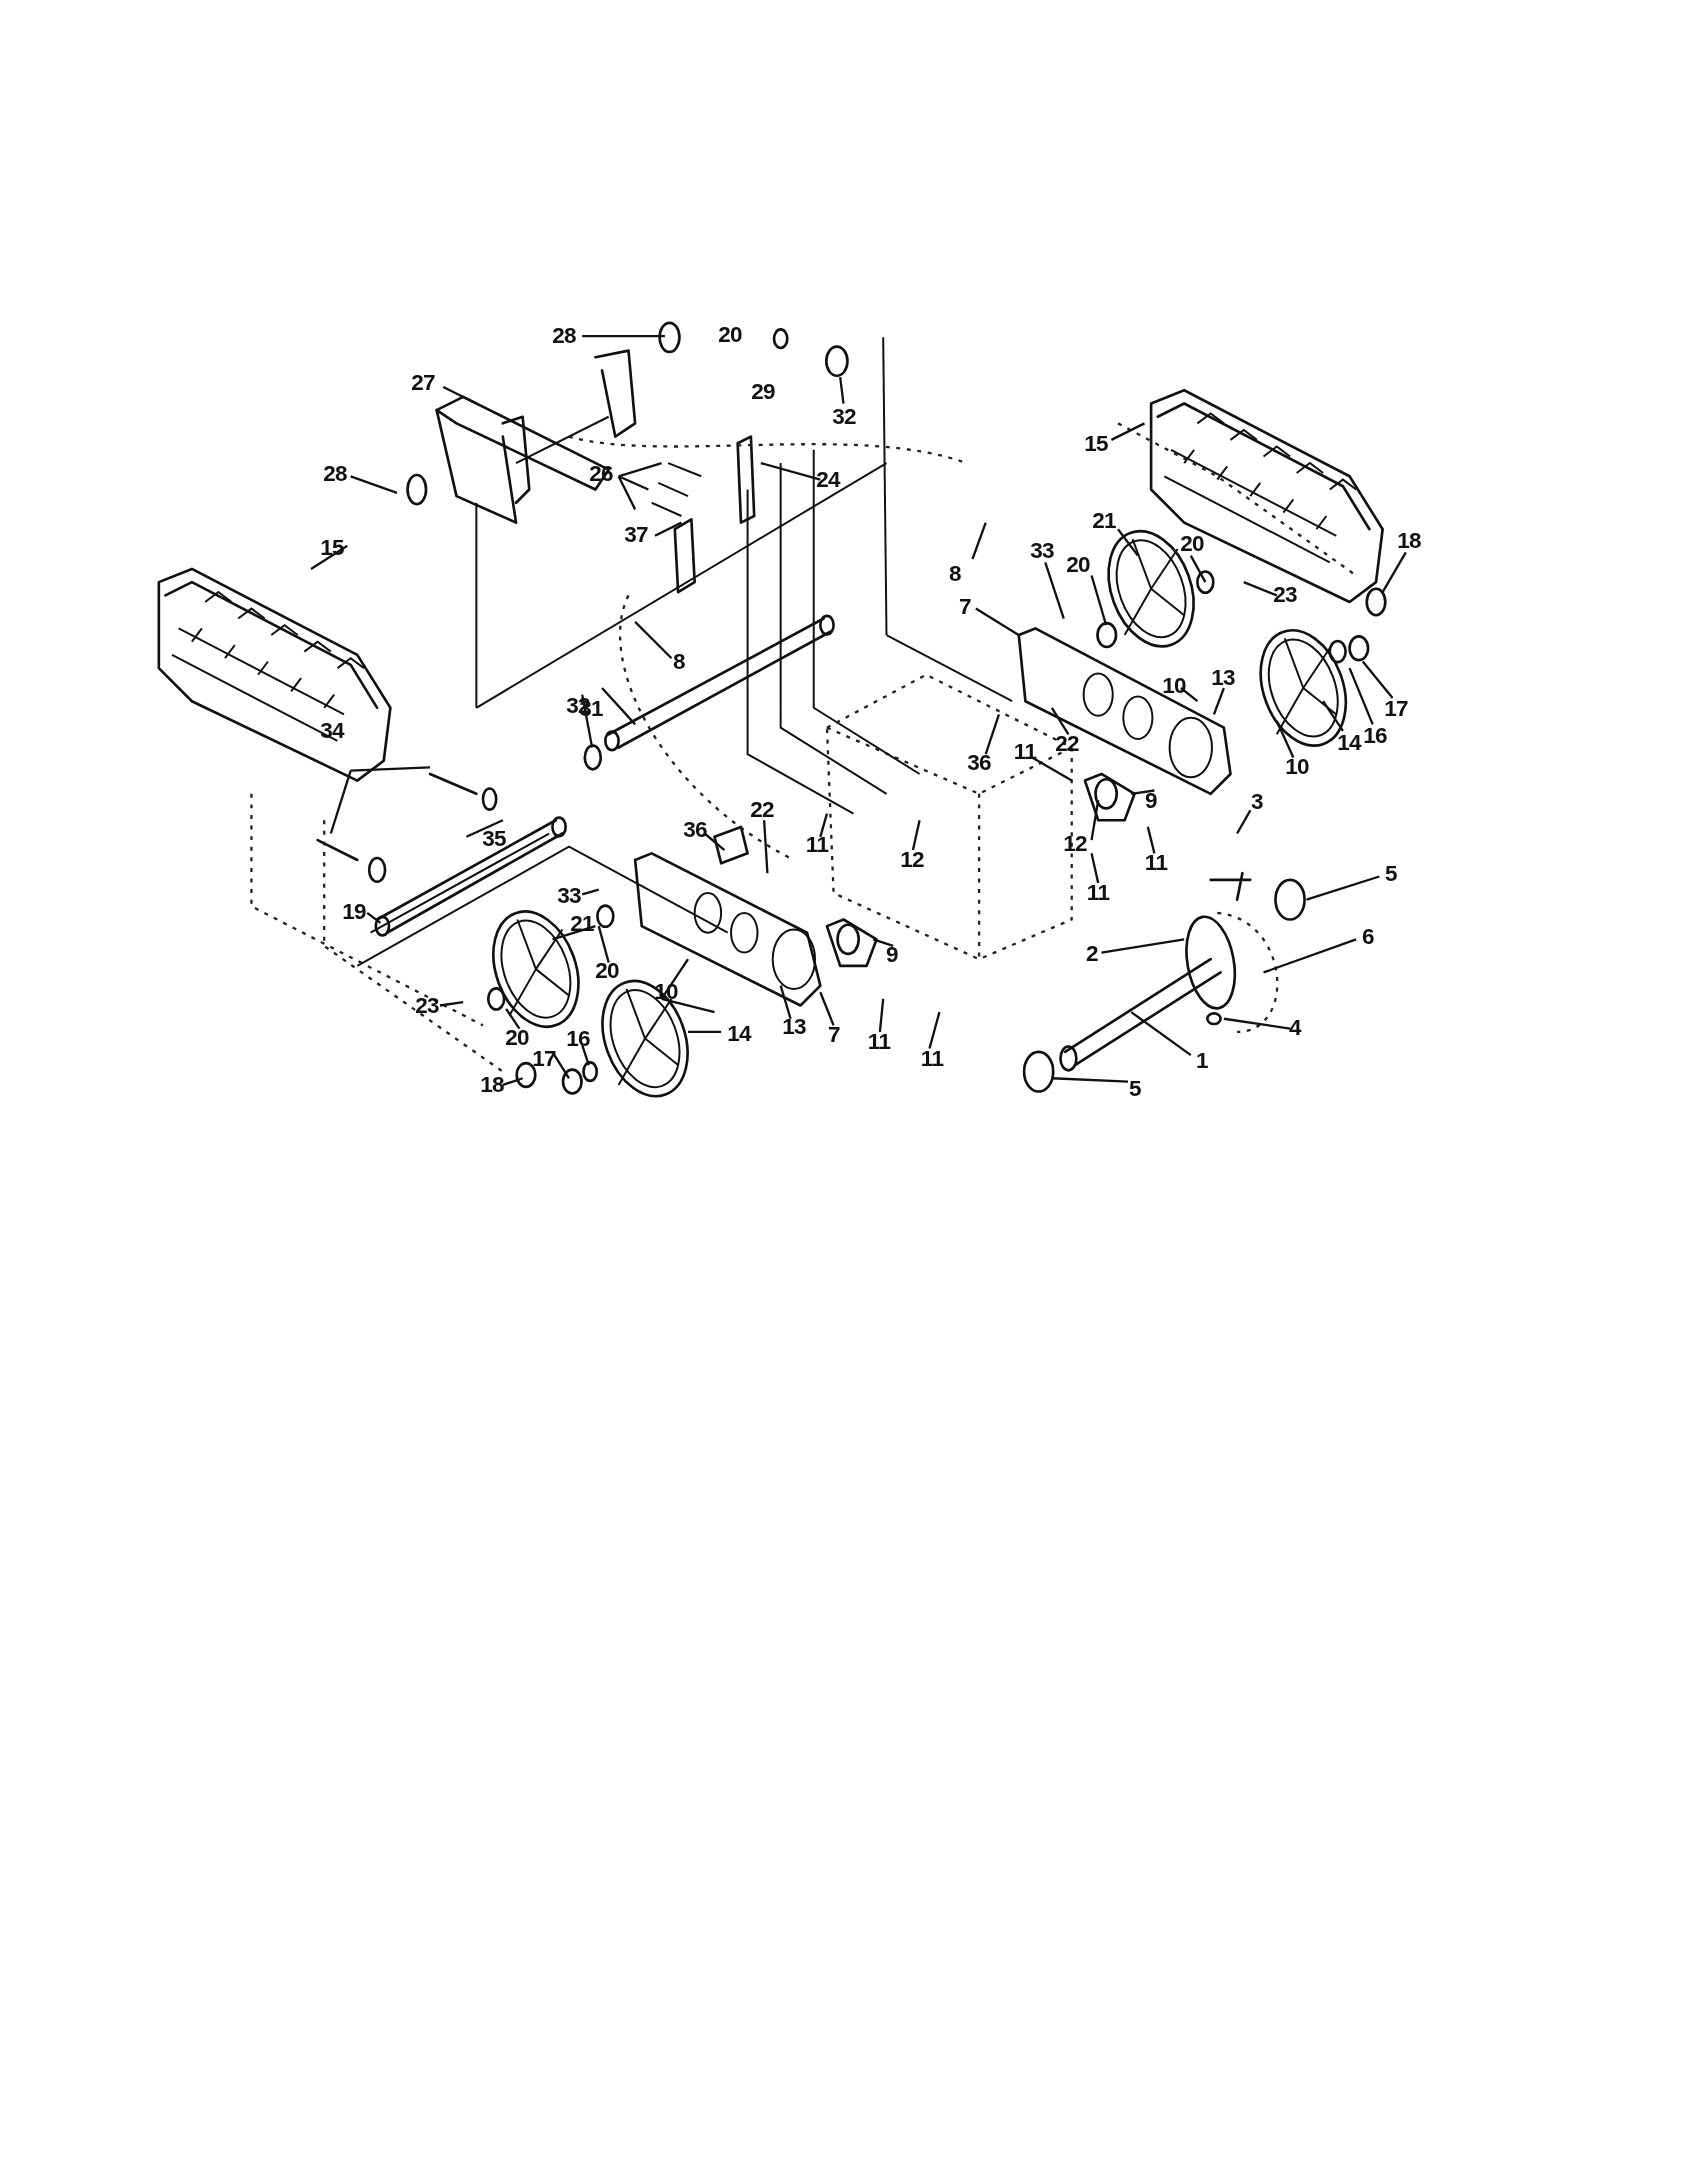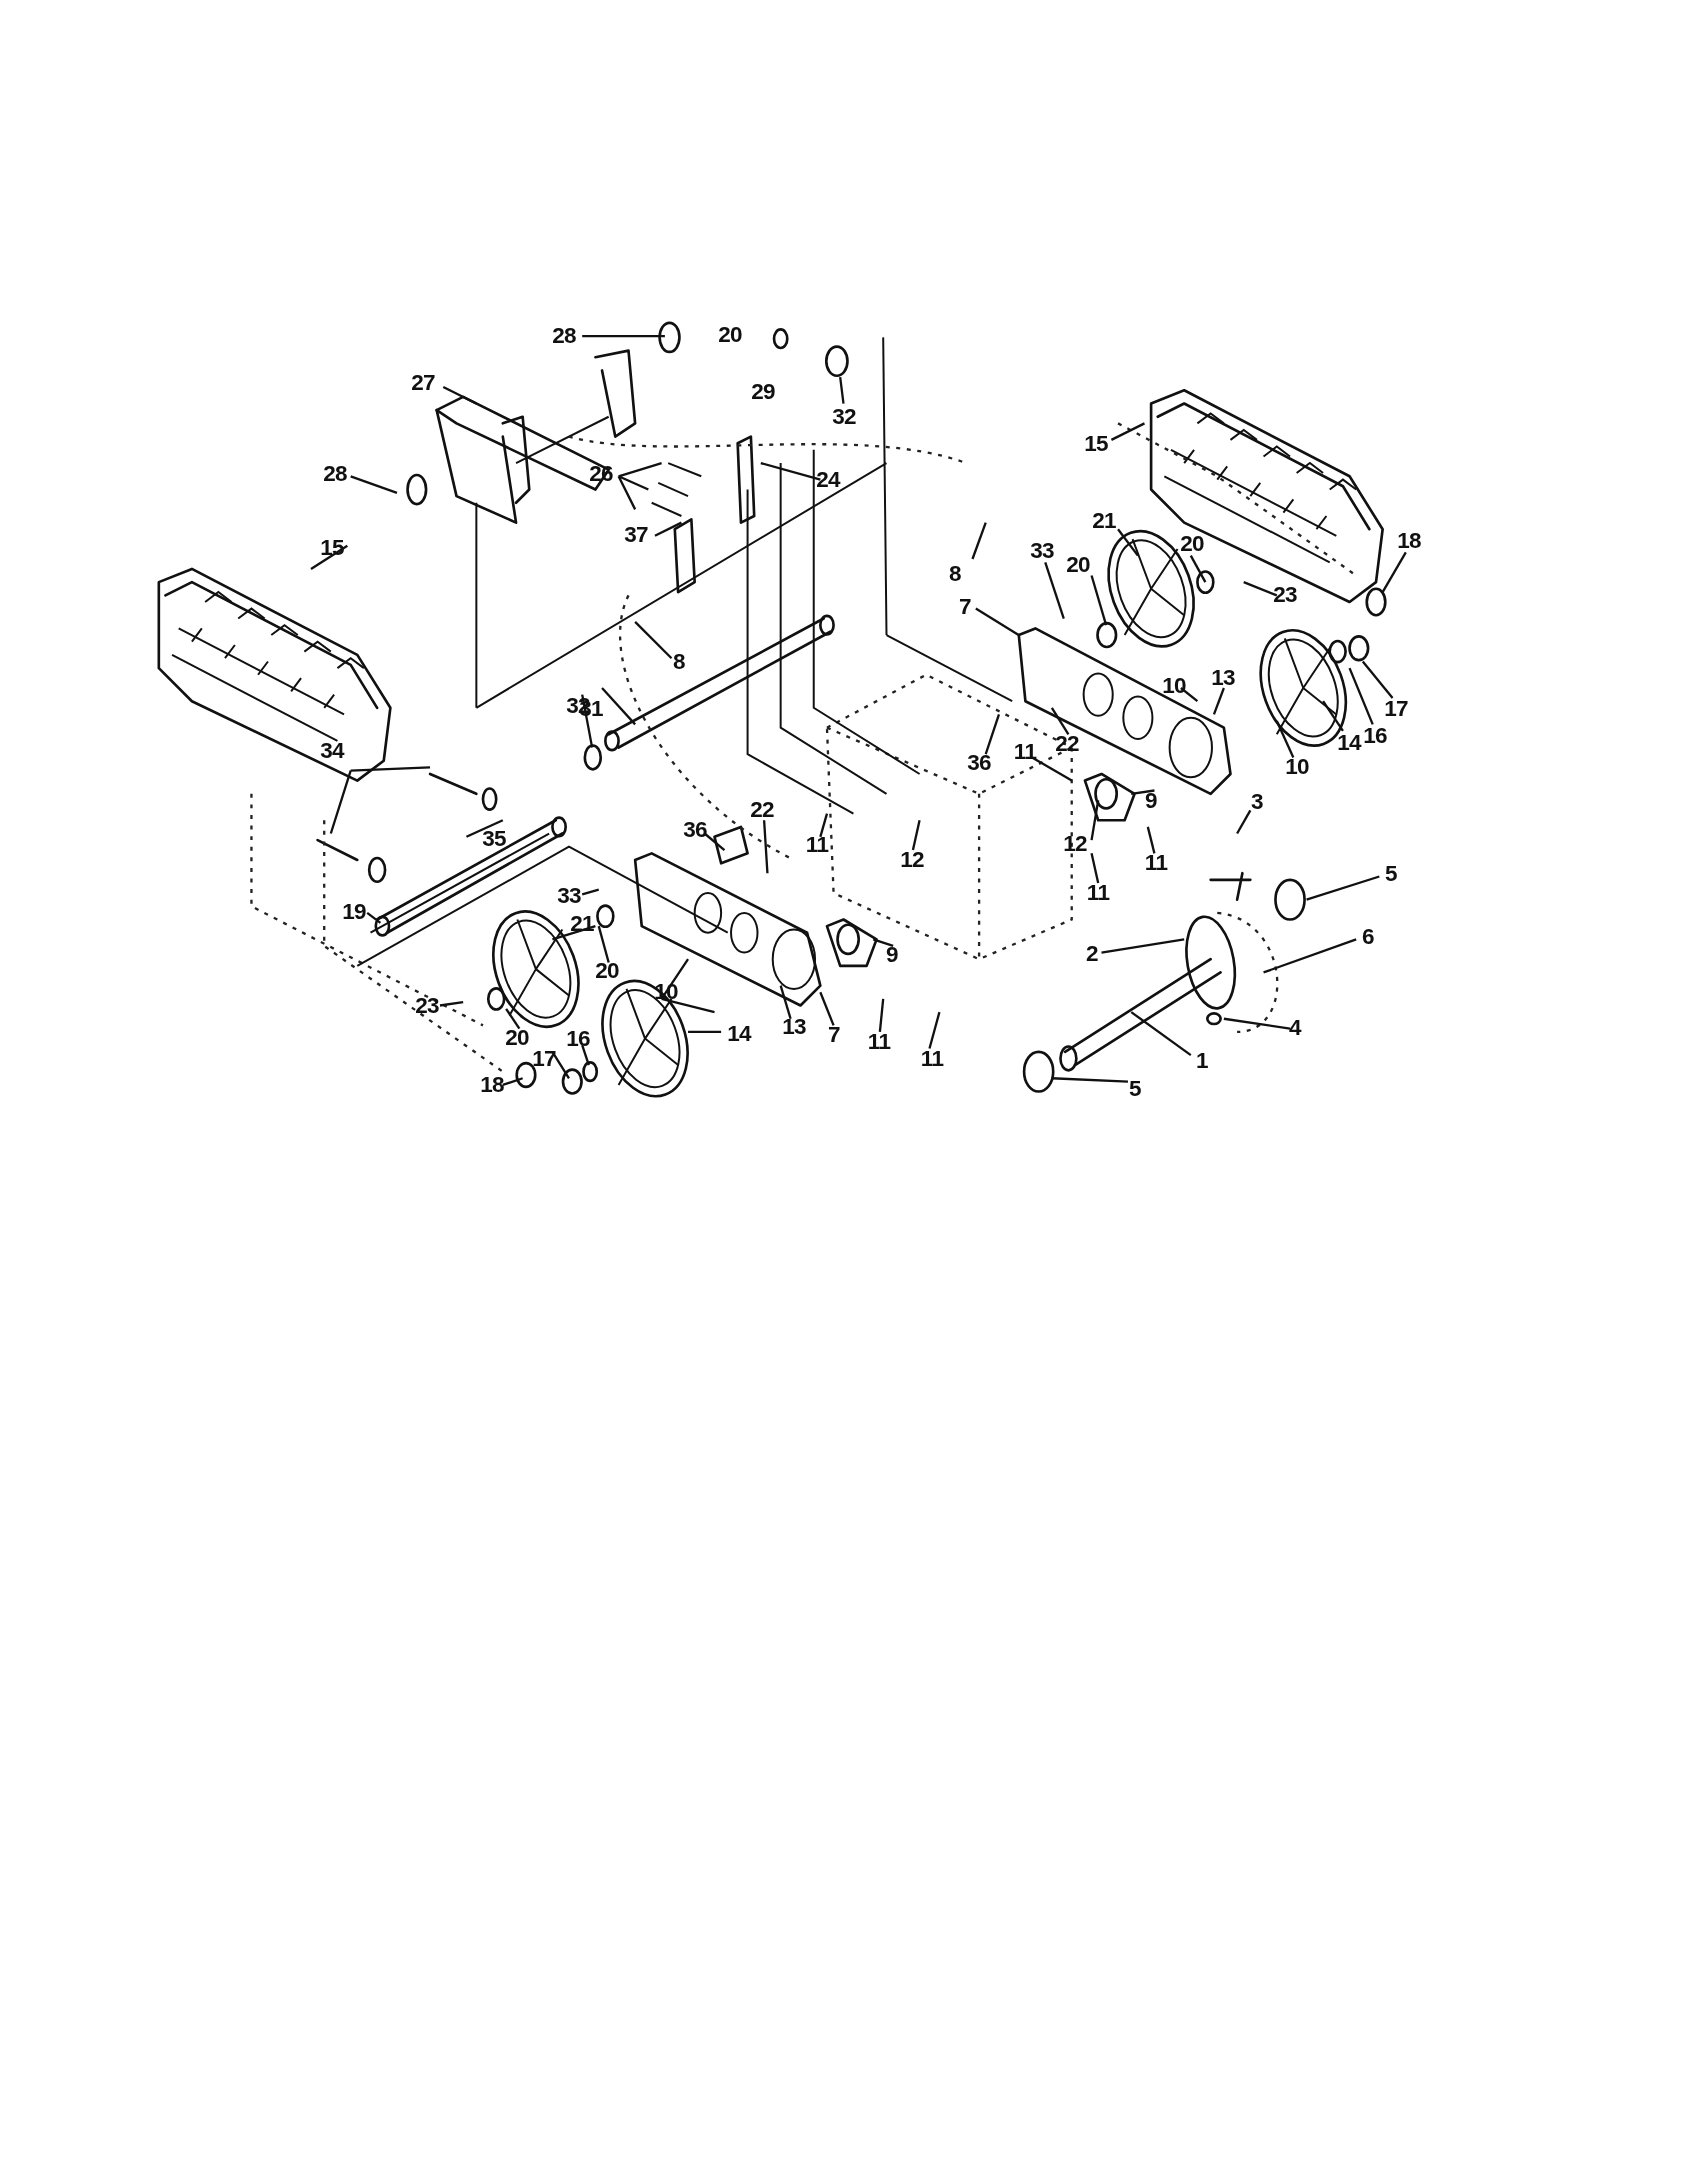--- a/index.html
+++ b/index.html
@@ -245,21 +245,21 @@
     <div class="callout" style="left: 578px; top: 706px;">32</div>
     <div class="callout" style="left: 1174px; top: 686px;">10</div>
     <div class="callout" style="left: 1223px; top: 678px;">13</div>
     <div class="callout" style="left: 1396px; top: 709px;">17</div>
     <div class="callout" style="left: 1375px; top: 736px;">16</div>
     <div class="callout" style="left: 1349px; top: 743px;">14</div>
     <div class="callout" style="left: 1297px; top: 767px;">10</div>
     <div class="callout" style="left: 1067px; top: 744px;">22</div>
     <div class="callout" style="left: 979px; top: 763px;">36</div>
     <div class="callout" style="left: 1025px; top: 752px;">11</div>
-    <div class="callout" style="left: 332px; top: 751px;">34</div>
+    <div class="callout" style="left: 332px; top: 731px;">34</div>
     <div class="callout" style="left: 1151px; top: 801px;">9</div>
     <div class="callout" style="left: 1257px; top: 802px;">3</div>
     <div class="callout" style="left: 762px; top: 810px;">22</div>
     <div class="callout" style="left: 695px; top: 830px;">36</div>
     <div class="callout" style="left: 455px; top: 839px; margin-left: 39px;">35</div>
     <div class="callout" style="left: 817px; top: 845px;">11</div>
     <div class="callout" style="left: 1075px; top: 844px;">12</div>
     <div class="callout" style="left: 1156px; top: 863px;">11</div>
     <div class="callout" style="left: 912px; top: 860px;">12</div>
     <div class="callout" style="left: 569px; top: 896px;">33</div>

